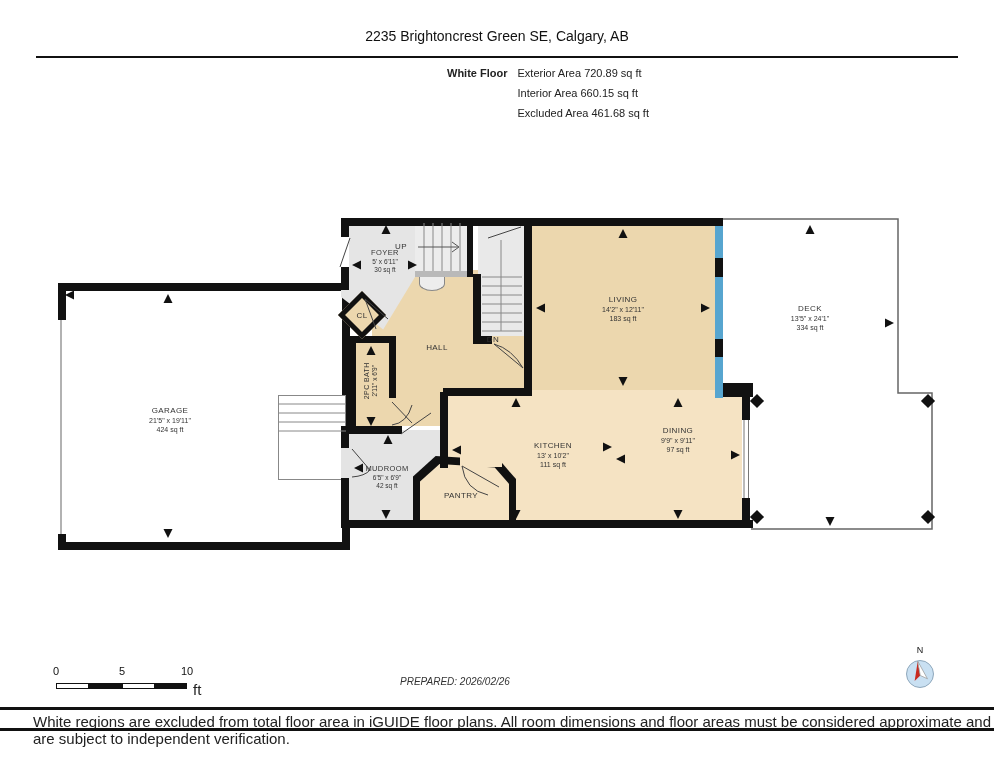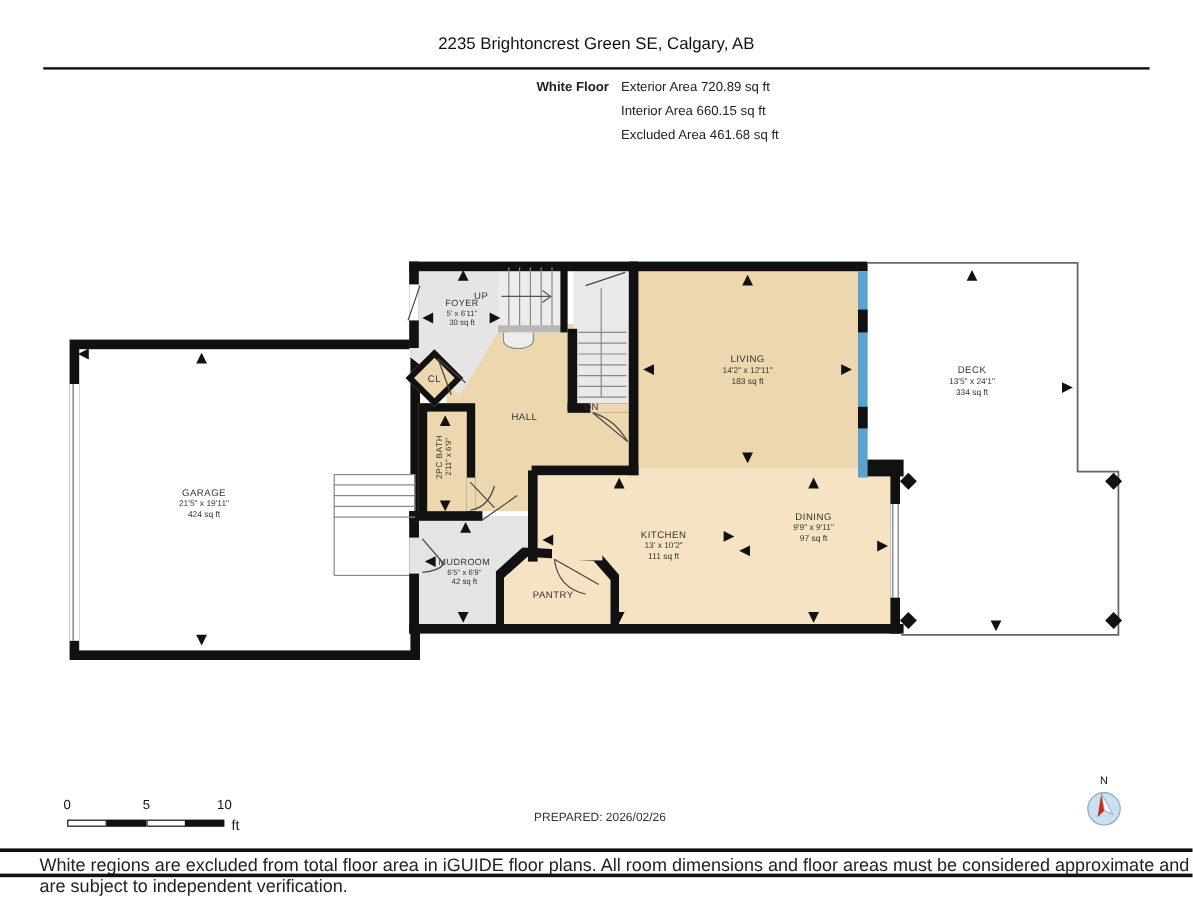--- a/index.html
+++ b/index.html
@@ -17,21 +17,21 @@
   .summary .flabel{font-weight:bold;}
   .summary .lines div{margin-bottom:8px;}
   .room-label{position:absolute;text-align:center;color:#333;line-height:1.3;}
   .room-name{font-size:8px;letter-spacing:.4px;}
   .room-dims,.room-area{font-size:7px;}
   .small-label{position:absolute;font-size:8px;letter-spacing:.4px;color:#333;text-align:center;}
   .bath-label{left:334px;top:372px;width:74px;transform:rotate(-90deg);transform-origin:center;}
   .scale-num{position:absolute;font-size:11px;color:#111;text-align:center;}
   .seg-w{position:absolute;background:#fff;border:1px solid #111;box-sizing:border-box;}
   .seg-b{position:absolute;background:#111;}
-  .prepared{left:400px;top:676px;width:200px;text-align:center;font-size:10px;color:#333;}
+  .prepared{left:400px;top:676px;width:200px;text-align:left;font-size:10px;color:#333;font-style:italic;}
   .disclaimer-text{left:33px;top:713px;font-size:15px;color:#222;}
   .north-label{left:912px;top:645px;width:16px;text-align:center;font-size:9px;color:#111;}
   svg.overlay{position:absolute;left:0;top:0;}
 </style>
 </head>
 <body>
 
 <div class="page">
 
   <div class="abs page-title">2235 Brightoncrest Green SE, Calgary, AB</div>
@@ -248,21 +248,21 @@
     </g>
   </svg>
 
   <div class="scale-num" style="left:51px;top:665px;width:10px;">0</div>
   <div class="scale-num" style="left:117px;top:665px;width:10px;">5</div>
   <div class="scale-num" style="left:179px;top:665px;width:16px;">10</div>
   <div class="seg-w" style="left:56px;top:683px;width:33px;height:6px;"></div>
   <div class="seg-b" style="left:89px;top:683px;width:33px;height:6px;"></div>
   <div class="seg-w" style="left:122px;top:683px;width:33px;height:6px;"></div>
   <div class="seg-b" style="left:155px;top:683px;width:32px;height:6px;"></div>
-  <div class="abs" style="left:193px;top:681px;font-size:12px;">ft</div>
+  <div class="abs" style="left:193px;top:681px;font-size:15px;">ft</div>
 
   <div class="abs prepared">PREPARED: 2026/02/26</div>
   <div class="abs north-label">N</div>
 
   <div class="abs" style="left:0;top:707px;width:994px;height:3px;background:#111;"></div>
   <div class="abs disclaimer-text">White regions are excluded from total floor area in iGUIDE floor plans. All room dimensions and floor areas must be considered approximate and are subject to independent verification.</div>
   <div class="abs" style="left:0;top:728px;width:994px;height:2.5px;background:#111;"></div>
 
 </div>
 

